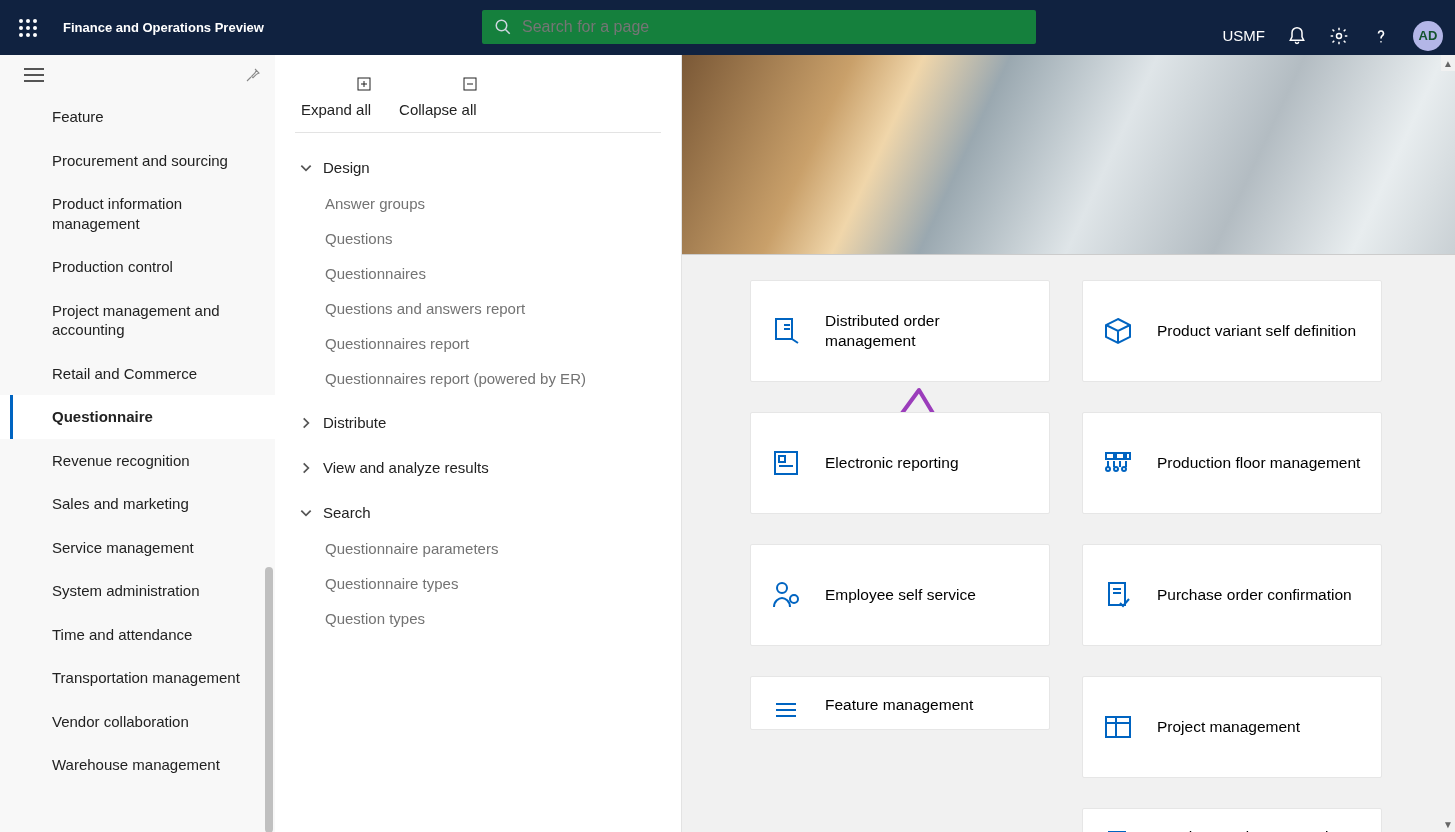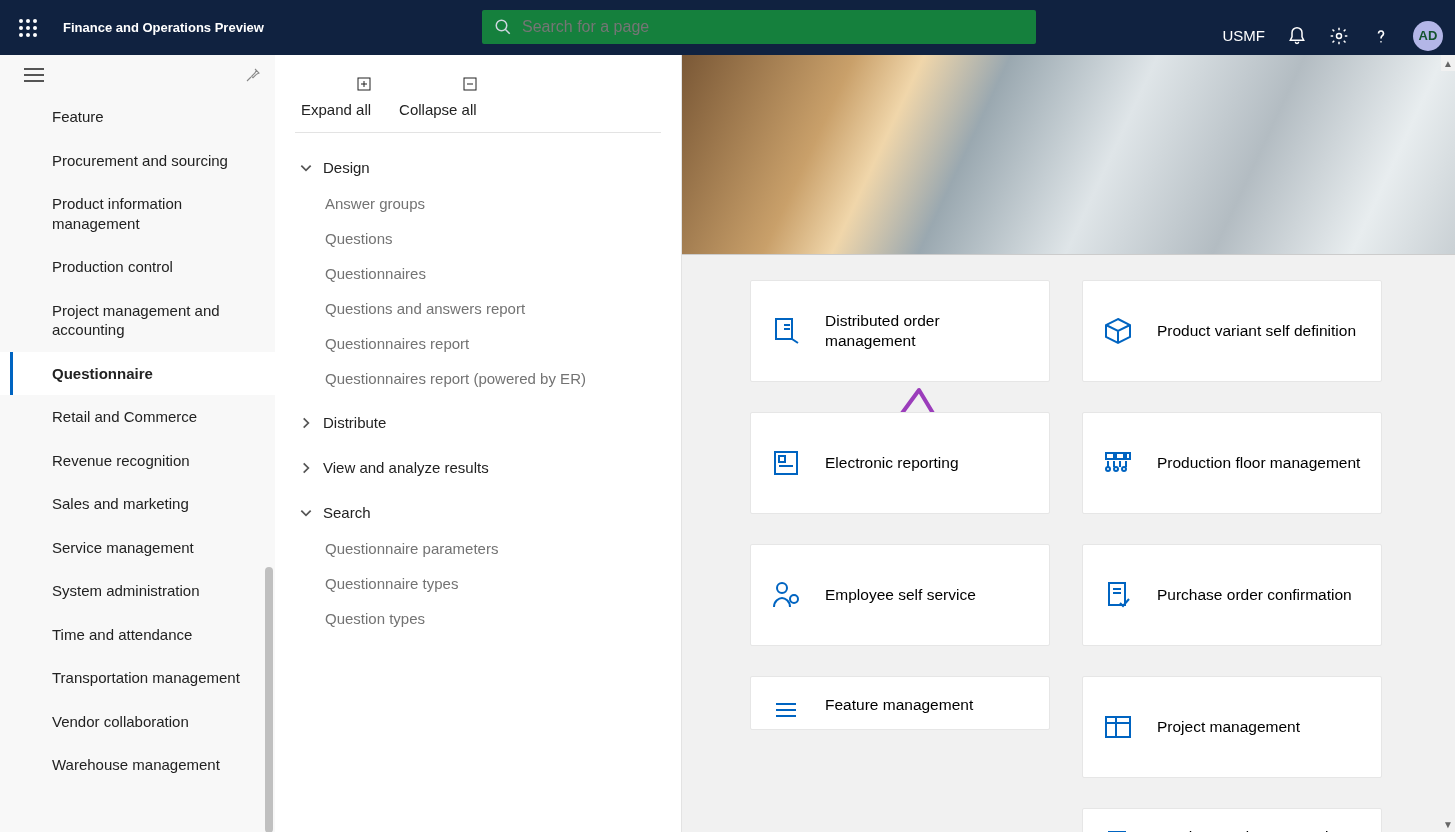--- a/index.html
+++ b/index.html
@@ -117,22 +117,22 @@
           <path d="M15 3l6 6-4 2-5 5-2-2 5-5 2-4z"></path>
           <line x1="9" y1="15" x2="3" y2="21"></line>
         </svg>
     </span>
   </div>
   <div class="nav-item">Feature</div>
   <div class="nav-item">Procurement and sourcing</div>
   <div class="nav-item">Product information management</div>
   <div class="nav-item">Production control</div>
   <div class="nav-item">Project management and accounting</div>
+  <div class="nav-item">Retail and Commerce</div>
   <div class="nav-item active">Questionnaire</div>
-  <div class="nav-item">Retail and Commerce</div>
   <div class="nav-item">Revenue recognition</div>
   <div class="nav-item">Sales and marketing</div>
   <div class="nav-item">Service management</div>
   <div class="nav-item">System administration</div>
   <div class="nav-item">Time and attendance</div>
   <div class="nav-item">Transportation management</div>
   <div class="nav-item">Vendor collaboration</div>
   <div class="nav-item">Warehouse management</div>
   <div class="nav-scroll-thumb"></div>
 </div>

